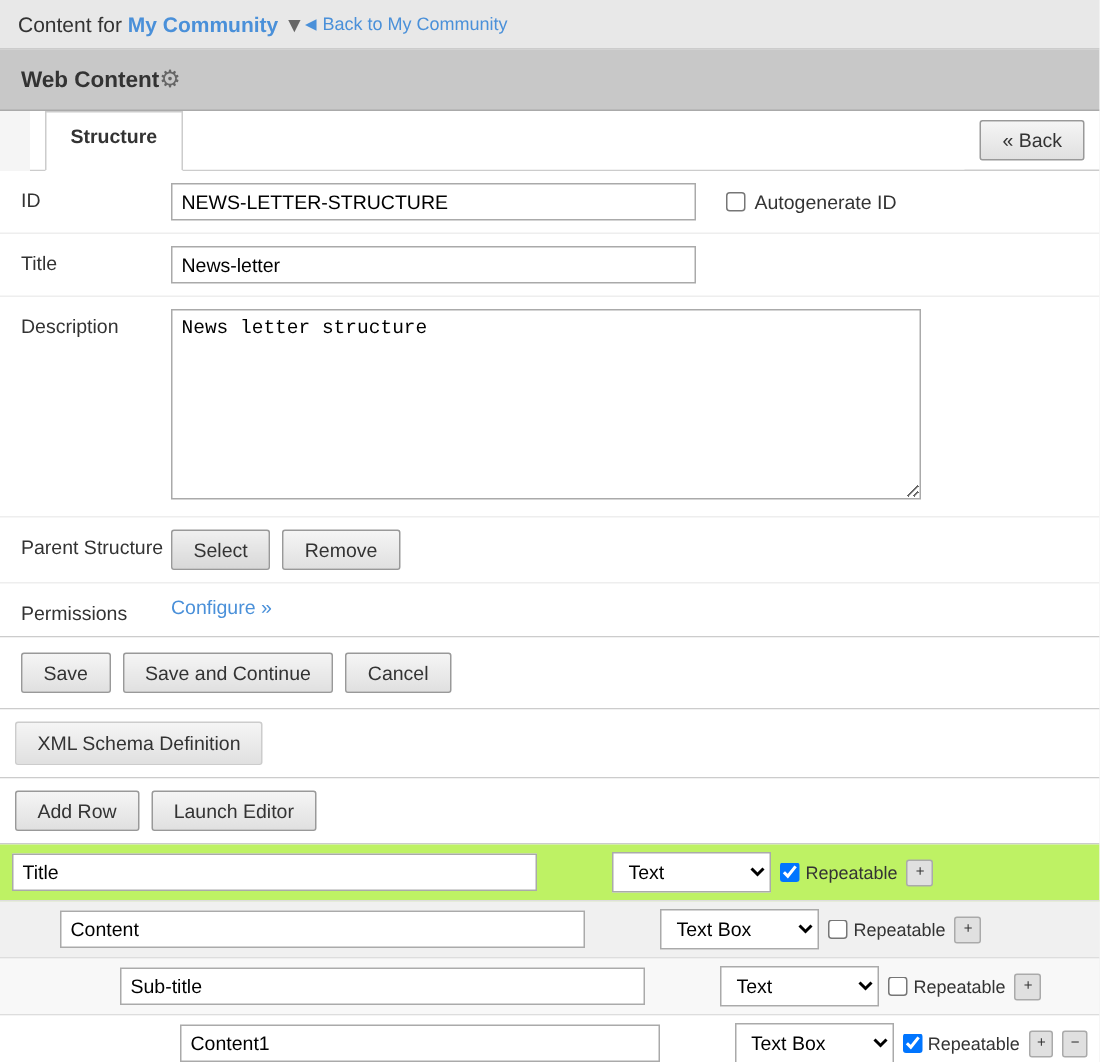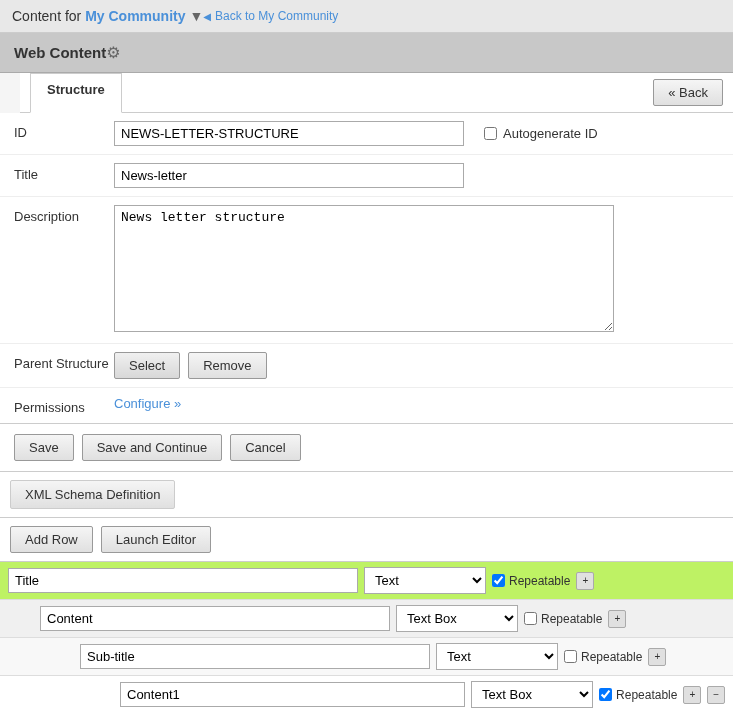--- a/index.html
+++ b/index.html
@@ -117,21 +117,22 @@
     }
     .struct-row.level-0 { background: #bef264; padding-left: 8px; }
     .struct-row.level-1 { background: #f0f0f0; padding-left: 40px; }
     .struct-row.level-2 { background: #f8f8f8; padding-left: 80px; }
     .struct-row.level-3 { background: #fff; padding-left: 120px; }
 
     .struct-name-input {
       width: 140px;
     }
     .struct-type-select {
-      width: 122px;
+      width: 106px;
+      margin-left: 44px;
     }
     .repeatable-check { display: flex; align-items: center; gap: 4px; font-size: 12px; }
 
     .icon-btn {
       width: 18px; height: 18px;
       border: 1px solid #aaa;
       background: #e0e0e0;
       cursor: pointer;
       display: inline-flex; align-items: center; justify-content: center;
       font-size: 10px;

